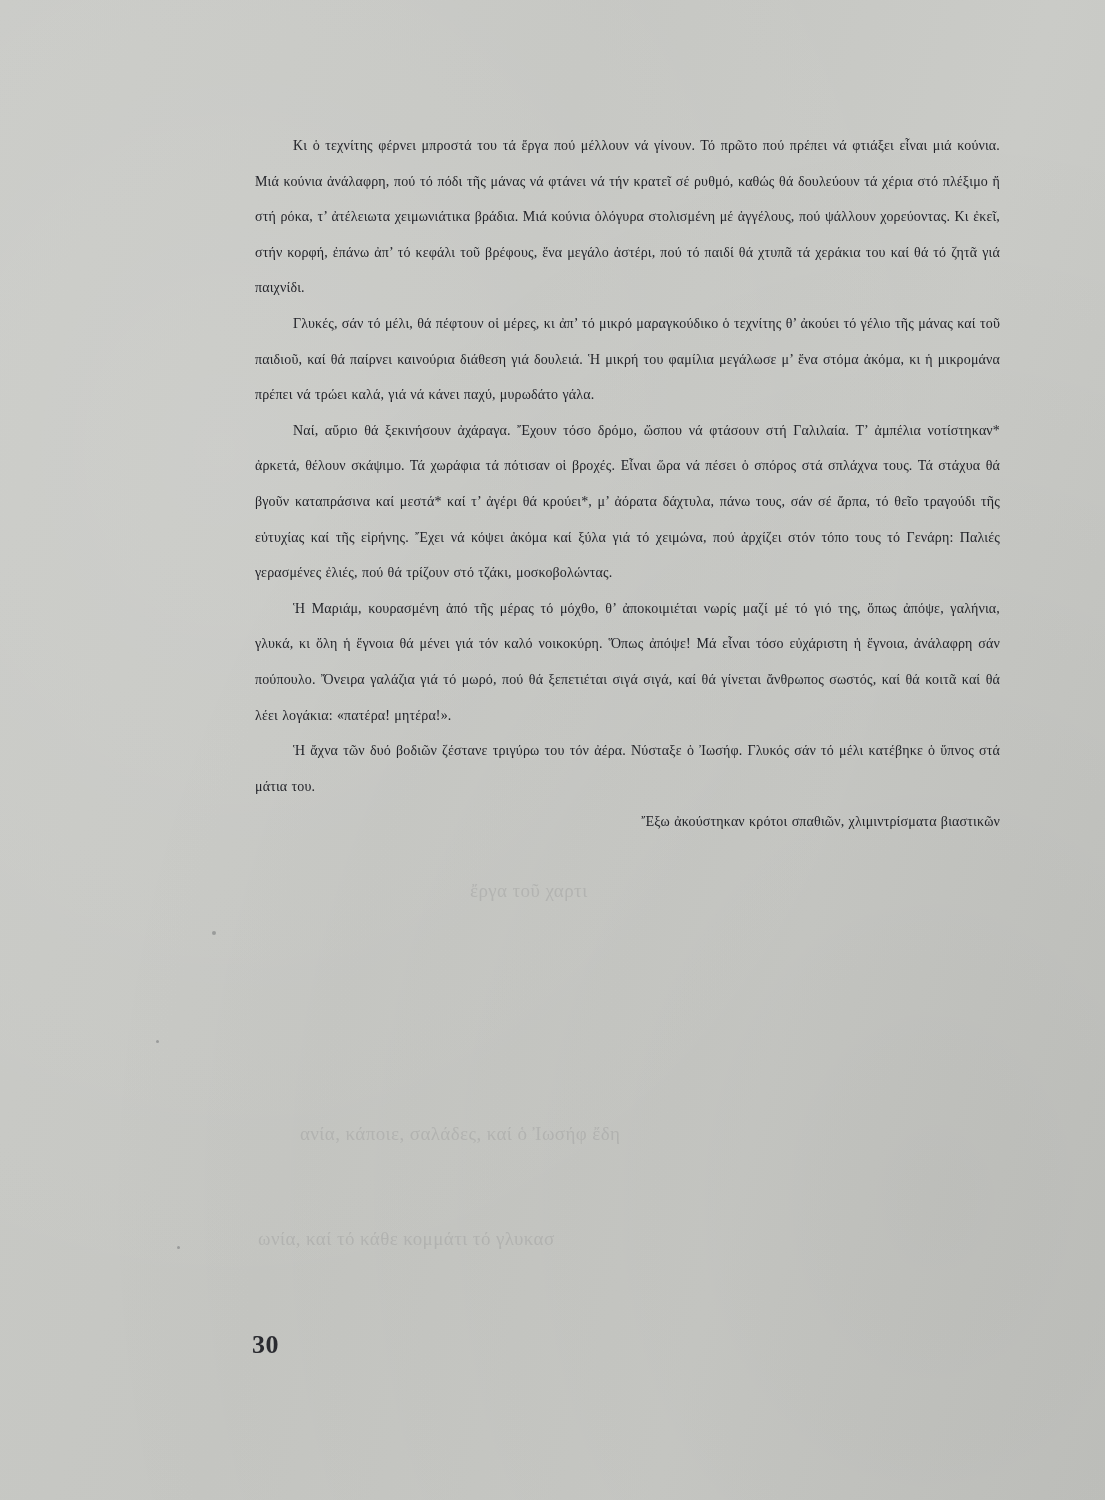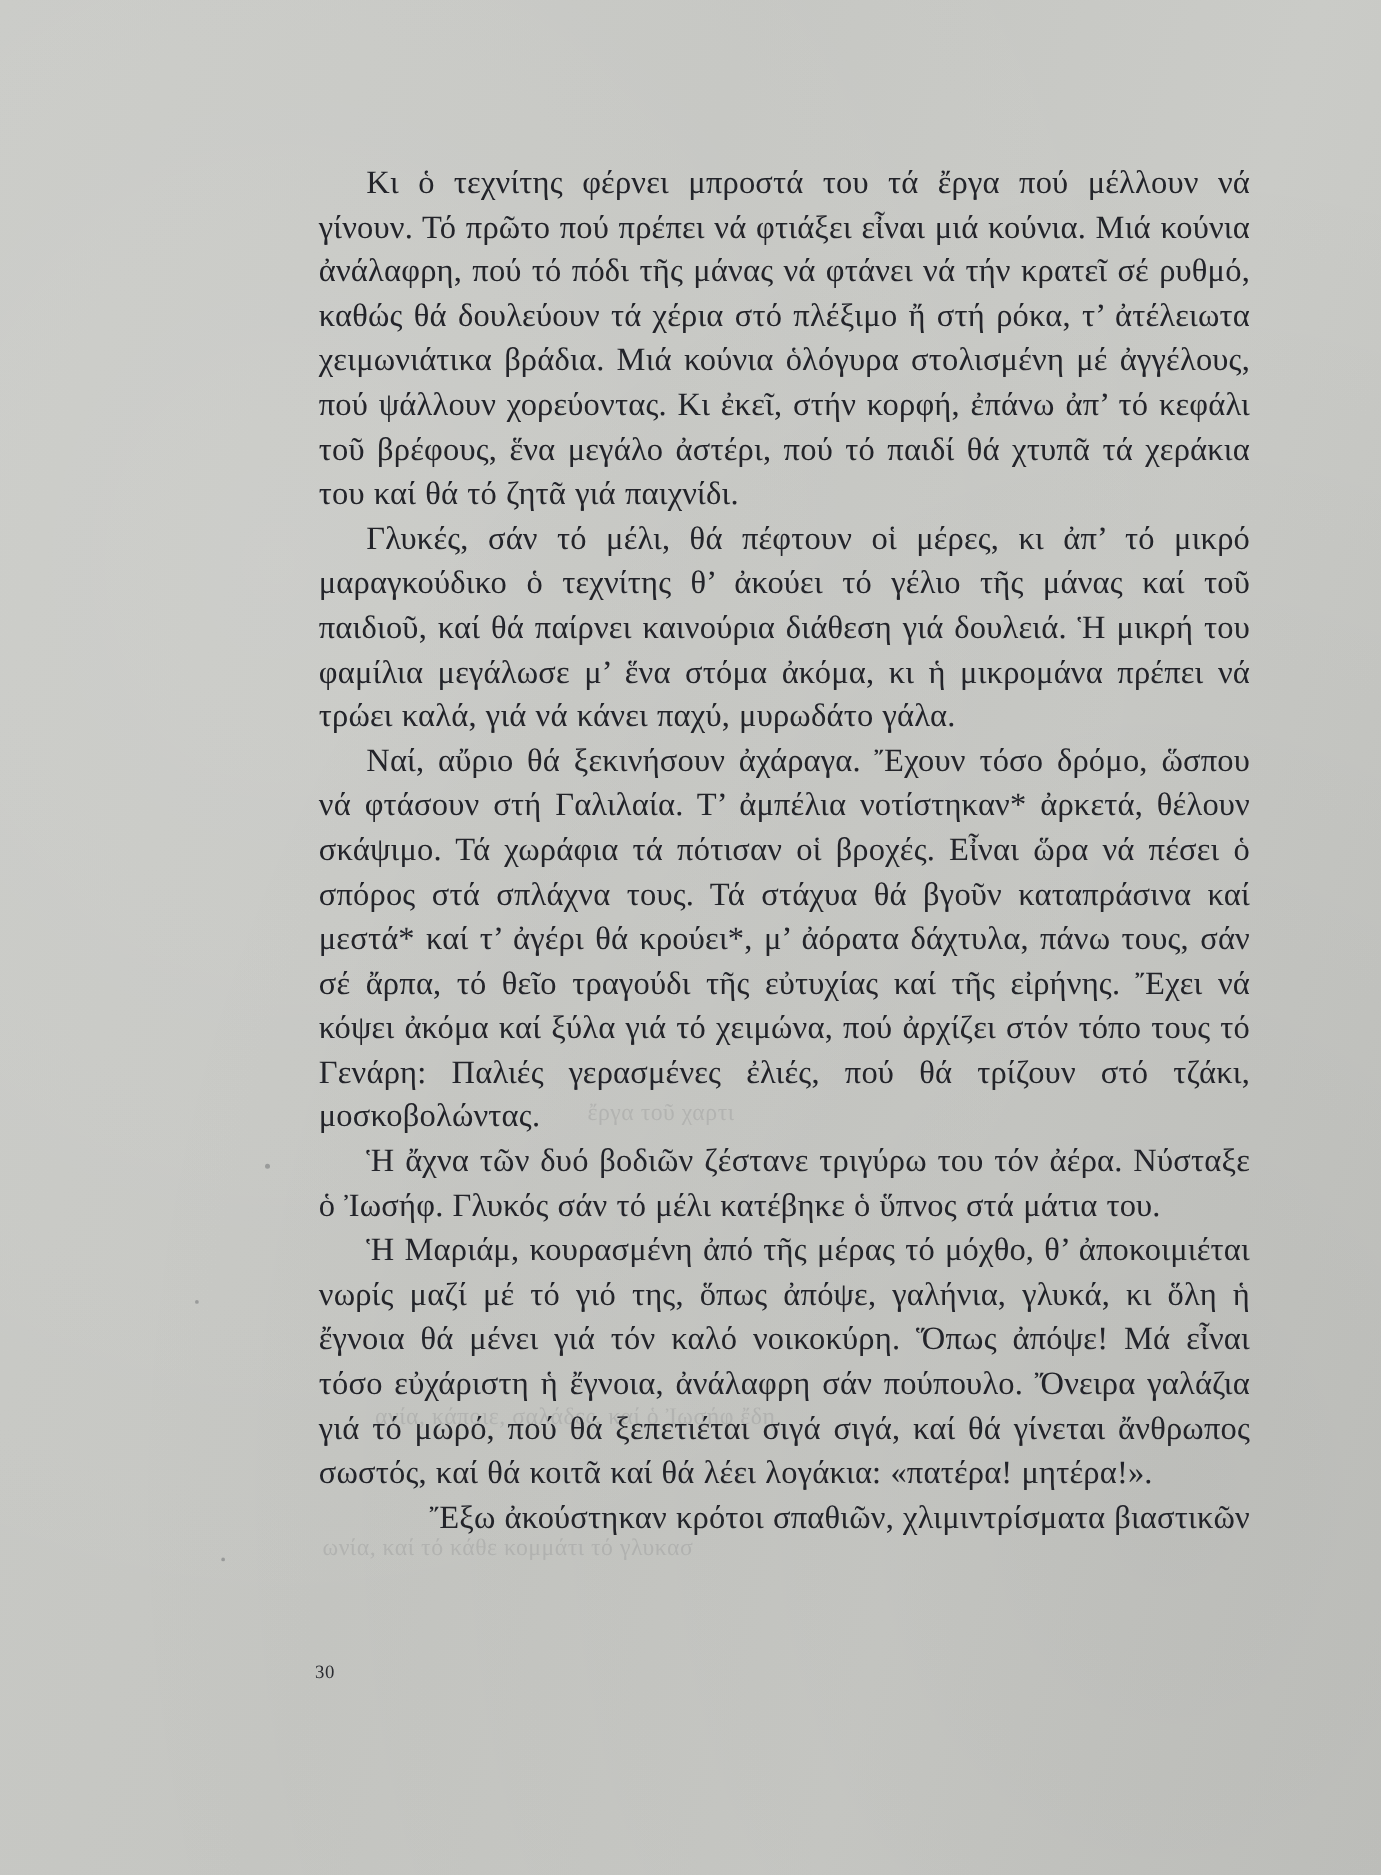--- a/index.html
+++ b/index.html
@@ -27,42 +27,43 @@
       radial-gradient(ellipse at 20% 30%, rgba(255,255,255,0.10), rgba(0,0,0,0) 60%),
       radial-gradient(ellipse at 85% 80%, rgba(0,0,0,0.05), rgba(0,0,0,0) 65%);
     pointer-events: none;
   }
   .text-block {
     position: absolute;
     left: 255px;
     top: 128px;
     width: 745px;
     color: #23242a;
-    font-size: 26px;
+    font-size: 14px;
     line-height: 35.6px;
     text-align: justify;
     text-justify: inter-word;
     letter-spacing: 0.15px;
     word-spacing: 0.6px;
   }
   .para {
     margin: 0;
     text-indent: 38px;
     text-align: justify;
   }
   .para.last {
     text-align: right;
   }
   .folio {
     position: absolute;
     left: 252px;
     top: 1330px;
-    font-size: 15px;
+    font-size: 26px;
     color: #2a2b30;
     letter-spacing: 0.5px;
+    font-weight: bold;
   }
   
   .bleed {
     position: absolute;
     color: rgba(60,62,70,0.13);
     font-size: 19px;
     letter-spacing: 0.4px;
     white-space: nowrap;
     pointer-events: none;
     font-family: "Liberation Serif", serif;
@@ -86,20 +87,20 @@
   <div class="bleed" style="left:258px; top:1228px;">ωνία, καί τό κάθε κομμάτι τό γλυκασ</div>
 
   <div class="speck" style="left:212px; top:931px; width:4px; height:4px;"></div>
   <div class="speck" style="left:177px; top:1246px; width:3px; height:3px;"></div>
   <div class="speck" style="left:156px; top:1040px; width:3px; height:3px;"></div>
 
   <div class="text-block">
     <p class="para">Κι ὁ τεχνίτης φέρνει μπροστά του τά ἔργα πού μέλλουν νά γίνουν. Τό πρῶτο πού πρέπει νά φτιάξει εἶναι μιά κούνια. Μιά κούνια ἀνάλαφρη, πού τό πόδι τῆς μάνας νά φτάνει νά τήν κρατεῖ σέ ρυθμό, καθώς θά δουλεύουν τά χέρια στό πλέξιμο ἤ στή ρόκα, τ’ ἀτέλειωτα χειμωνιάτικα βράδια. Μιά κούνια ὁλόγυρα στολισμένη μέ ἀγγέλους, πού ψάλλουν χορεύοντας. Κι ἐκεῖ, στήν κορφή, ἐπάνω ἀπ’ τό κεφάλι τοῦ βρέφους, ἕνα μεγάλο ἀστέρι, πού τό παιδί θά χτυπᾶ τά χεράκια του καί θά τό ζητᾶ γιά παιχνίδι.</p>
     <p class="para">Γλυκές, σάν τό μέλι, θά πέφτουν οἱ μέρες, κι ἀπ’ τό μικρό μαραγκούδικο ὁ τεχνίτης θ’ ἀκούει τό γέλιο τῆς μάνας καί τοῦ παιδιοῦ, καί θά παίρνει καινούρια διάθεση γιά δουλειά. Ἡ μικρή του φαμίλια μεγάλωσε μ’ ἕνα στόμα ἀκόμα, κι ἡ μικρομάνα πρέπει νά τρώει καλά, γιά νά κάνει παχύ, μυρωδάτο γάλα.</p>
     <p class="para">Ναί, αὔριο θά ξεκινήσουν ἀχάραγα. Ἔχουν τόσο δρόμο, ὥσπου νά φτάσουν στή Γαλιλαία. Τ’ ἀμπέλια νοτίστηκαν* ἀρκετά, θέλουν σκάψιμο. Τά χωράφια τά πότισαν οἱ βροχές. Εἶναι ὥρα νά πέσει ὁ σπόρος στά σπλάχνα τους. Τά στάχυα θά βγοῦν καταπράσινα καί μεστά* καί τ’ ἀγέρι θά κρούει*, μ’ ἀόρατα δάχτυλα, πάνω τους, σάν σέ ἄρπα, τό θεῖο τραγούδι τῆς εὐτυχίας καί τῆς εἰρήνης. Ἔχει νά κόψει ἀκόμα καί ξύλα γιά τό χειμώνα, πού ἀρχίζει στόν τόπο τους τό Γενάρη: Παλιές γερασμένες ἐλιές, πού θά τρίζουν στό τζάκι, μοσκοβολώντας.</p>
+    <p class="para">Ἡ Μαριάμ, κουρασμένη ἀπό τῆς μέρας τό μόχθο, θ’ ἀποκοιμιέται νωρίς μαζί μέ τό γιό της, ὅπως ἀπόψε, γαλήνια, γλυκά, κι ὅλη ἡ ἔγνοια θά μένει γιά τόν καλό νοικοκύρη. Ὅπως ἀπόψε! Μά εἶναι τόσο εὐχάριστη ἡ ἔγνοια, ἀνάλαφρη σάν πούπουλο. Ὄνειρα γαλάζια γιά τό μωρό, πού θά ξεπετιέται σιγά σιγά, καί θά γίνεται ἄνθρωπος σωστός, καί θά κοιτᾶ καί θά λέει λογάκια: «πατέρα! μητέρα!».</p>
     <p class="para">Ἡ ἄχνα τῶν δυό βοδιῶν ζέστανε τριγύρω του τόν ἀέρα. Νύσταξε ὁ Ἰωσήφ. Γλυκός σάν τό μέλι κατέβηκε ὁ ὕπνος στά μάτια του.</p>
-    <p class="para">Ἡ Μαριάμ, κουρασμένη ἀπό τῆς μέρας τό μόχθο, θ’ ἀποκοιμιέται νωρίς μαζί μέ τό γιό της, ὅπως ἀπόψε, γαλήνια, γλυκά, κι ὅλη ἡ ἔγνοια θά μένει γιά τόν καλό νοικοκύρη. Ὅπως ἀπόψε! Μά εἶναι τόσο εὐχάριστη ἡ ἔγνοια, ἀνάλαφρη σάν πούπουλο. Ὄνειρα γαλάζια γιά τό μωρό, πού θά ξεπετιέται σιγά σιγά, καί θά γίνεται ἄνθρωπος σωστός, καί θά κοιτᾶ καί θά λέει λογάκια: «πατέρα! μητέρα!».</p>
     <p class="para last">Ἔξω ἀκούστηκαν κρότοι σπαθιῶν, χλιμιντρίσματα βιαστικῶν</p>
   </div>
 
   <div class="folio">30</div>
 
 </div>
 
 </body></html>

